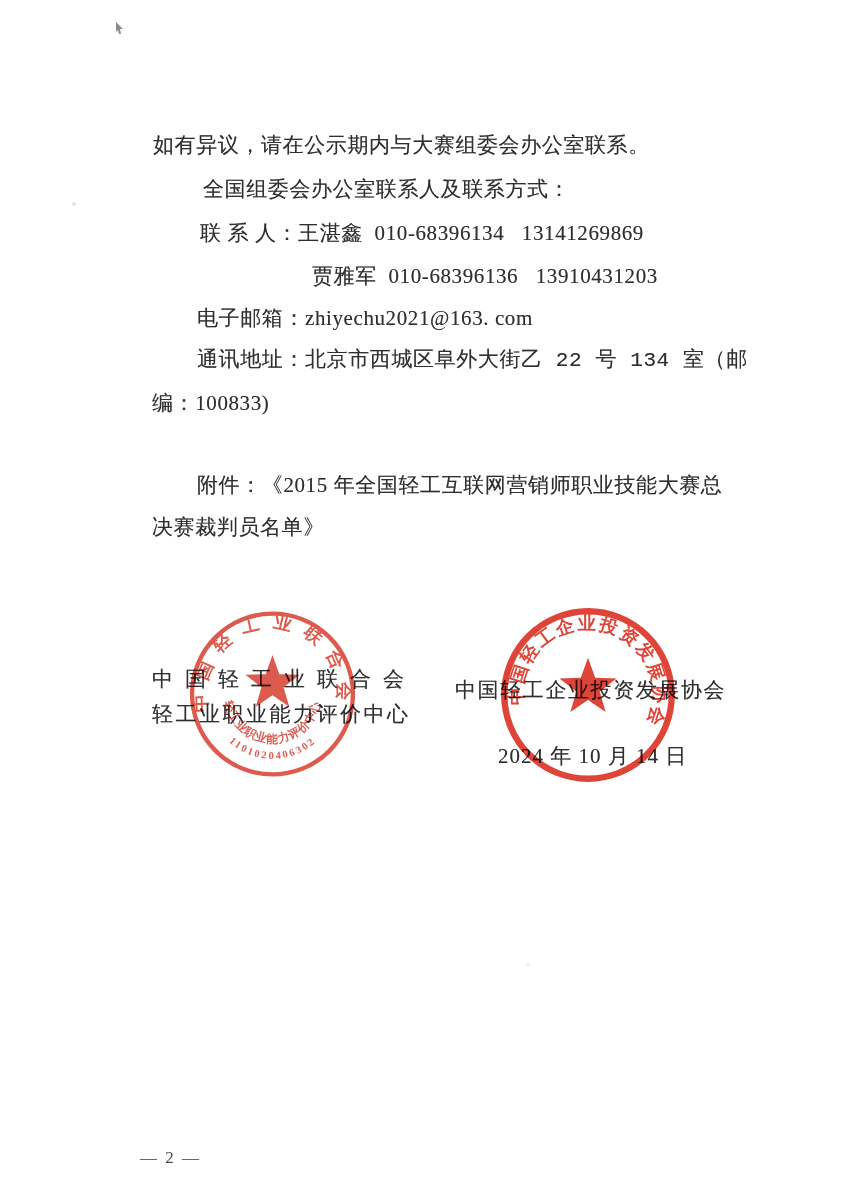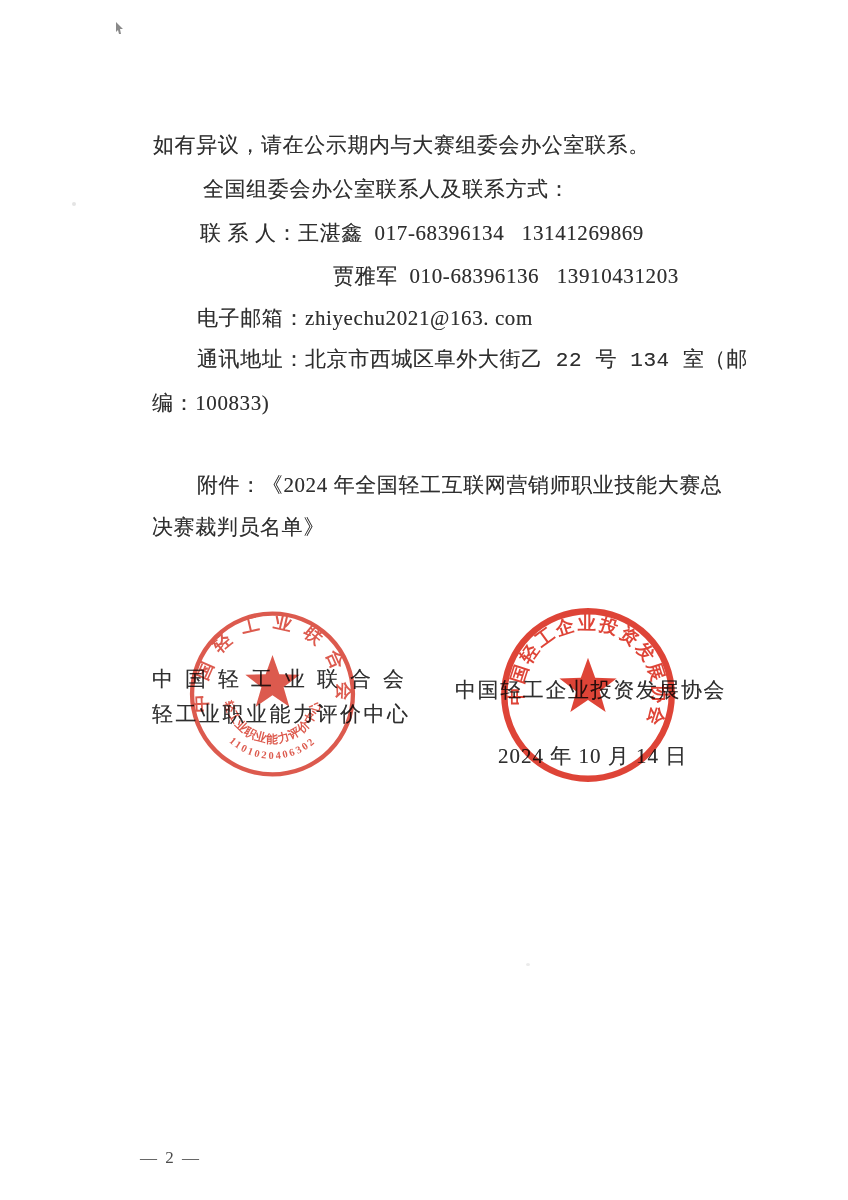--- a/index.html
+++ b/index.html
@@ -21,21 +21,21 @@
     font-size: 21px;
     line-height: 24px;
     letter-spacing: 0.6px;
     color: var(--ink-color, #2f2f2f);
     white-space: pre;
     text-shadow: 0 0 0.5px rgba(40,40,40,0.45);
   }
   .l0 { left: 153px; top: 133px; }
   .l1 { left: 203px; top: 177px; }
   .l2 { left: 200px; top: 221px; }
-  .l3 { left: 312px; top: 264px; margin-left: 21px; }
+  .l3 { left: 312px; top: 264px; }
   .l4 { left: 197px; top: 306px; }
   .l5 { left: 197px; top: 349px; font-family: Liberation Mono, monospace; }
   .l6 { left: 152px; top: 391px; }
   .l7 { left: 197px; top: 473px; }
   .l8 { left: 152px; top: 515px; text-align: center; }
   
   .sig {
     position: absolute;
     margin: 0;
     font-size: 21px;
@@ -94,26 +94,26 @@
   <svg class="cursor-mark" width="9" height="13" viewBox="0 0 9 13">
     <polygon points="1,0 8,7 5,7 6,12 4,12 3,8 1,10" fill="#8a8a8a"></polygon>
   </svg>
   <div class="speck speck-1"></div>
   <div class="speck speck-2"></div>
   <div class="speck speck-3"></div>
 
   <main>
     <p class="bline l0">如有异议，请在公示期内与大赛组委会办公室联系。</p>
     <p class="bline l1">全国组委会办公室联系人及联系方式：</p>
-    <p class="bline l2">联 系 人：王湛鑫  017-68396134   13141269869</p>
+    <p class="bline l2">联 系 人：王湛鑫  010-68396134   13141269869</p>
     <p class="bline l3">贾雅军  010-68396136   13910431203</p>
     <p class="bline l4">电子邮箱：zhiyechu2021@163. com</p>
     <p class="bline l5">通讯地址：北京市西城区阜外大街乙 22 号 134 室（邮</p>
     <p class="bline l6">编：100833)</p>
-    <p class="bline l7">附件：《2024 年全国轻工互联网营销师职业技能大赛总</p>
+    <p class="bline l7">附件：《2015 年全国轻工互联网营销师职业技能大赛总</p>
     <p class="bline l8">决赛裁判员名单》</p>
   </main>
 
   <section>
     <p class="sig sig-l1">中国轻工业联合会</p>
     <p class="sig sig-l2">轻工业职业能力评价中心</p>
     <p class="sig sig-r">中国轻工企业投资发展协会</p>
     <p class="sig sig-date">2024 年 10 月 14 日</p>
 
     <svg class="seal seal-left" width="173" height="178" viewBox="0 0 200 200">

